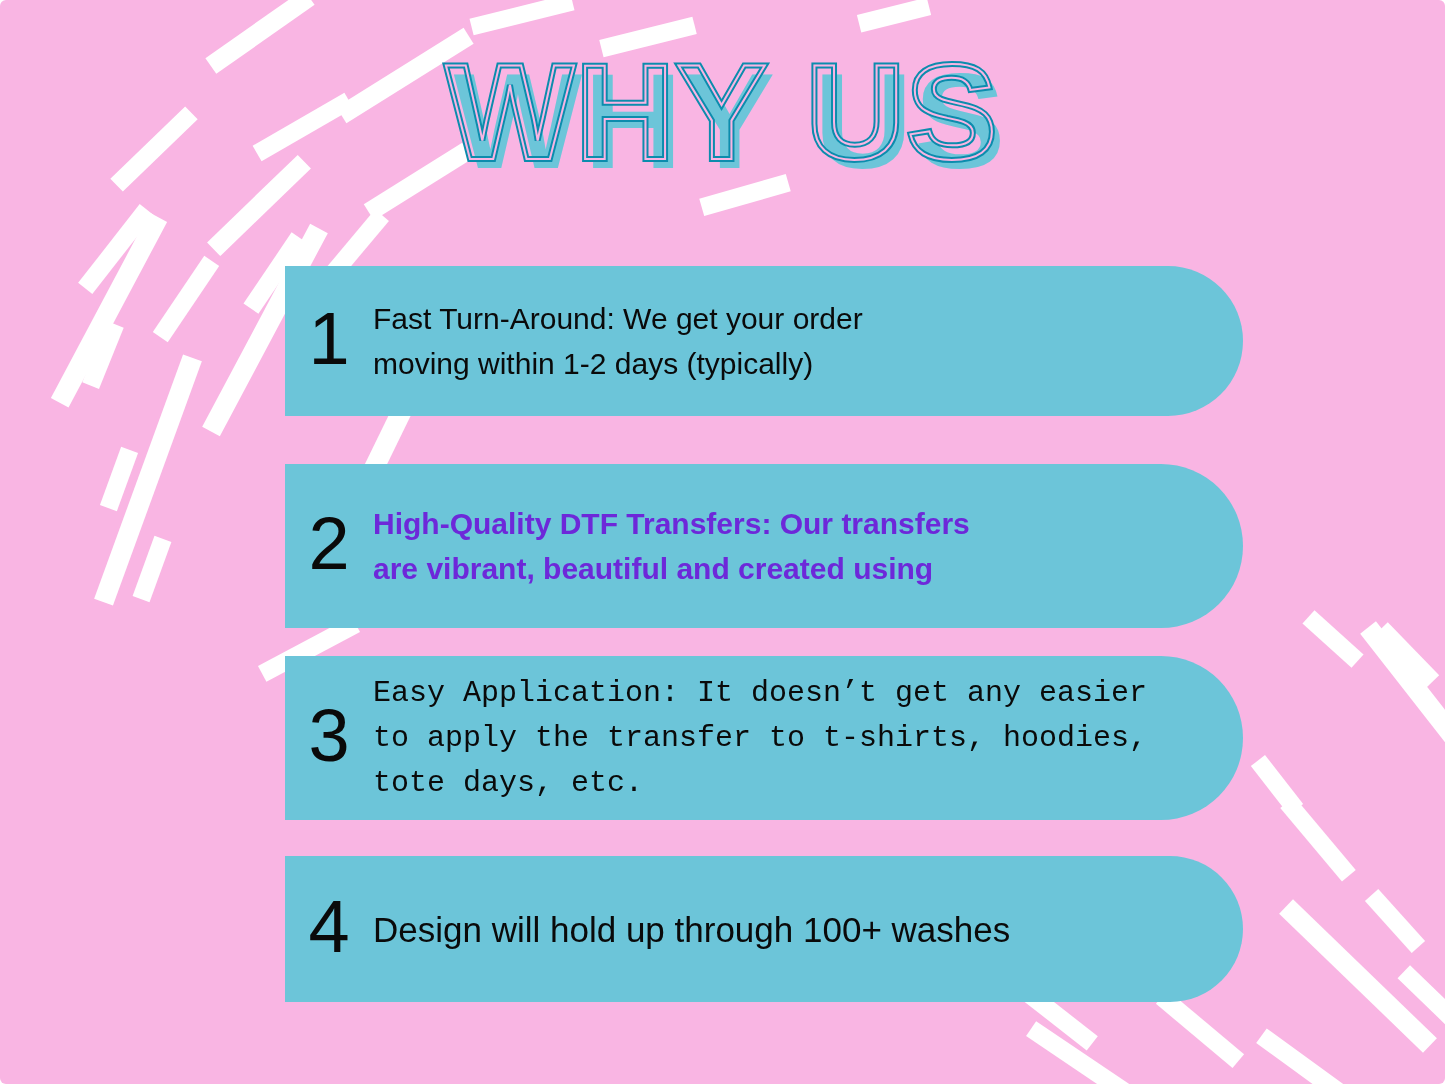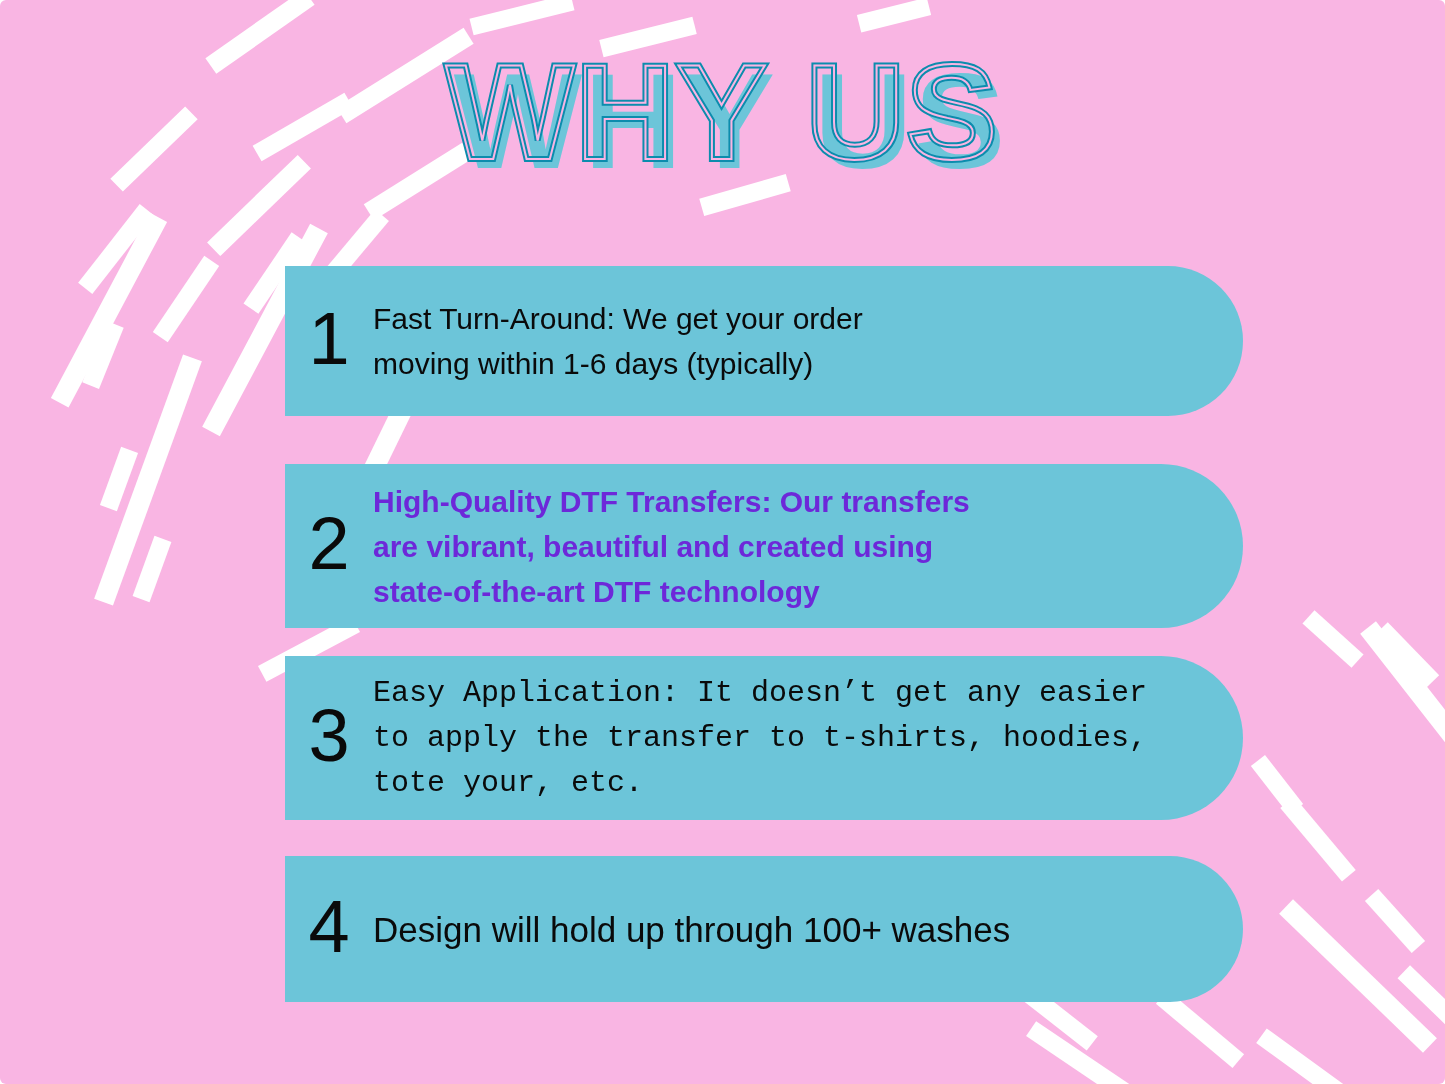--- a/index.html
+++ b/index.html
@@ -148,39 +148,38 @@
   <div id="title-wrap">
     <div class="title-layer" id="title-shadow" style="color: rgb(108, 197, 217);">WHY US</div>
     <div class="title-layer" id="title-main" style="-webkit-text-stroke-color: rgb(12, 140, 173);">WHY US</div>
     <div class="title-layer" id="title-inline" style="-webkit-text-stroke-color: rgb(249, 181, 227);">WHY US</div>
   </div>
 
   <div class="card" id="card-1" style="background: rgb(108, 197, 217);">
     <div class="num" style="color: rgb(10, 10, 10);">1</div>
     <div class="body" style="color: rgb(10, 10, 10);">
       <div>Fast Turn-Around: We get your order</div>
-      <div>moving within 1-6 days (typically)</div>
+      <div>moving within 1-2 days (typically)</div>
     </div>
   </div>
 
   <div class="card" id="card-2" style="background: rgb(108, 197, 217);">
     <div class="num" style="color: rgb(10, 10, 10);">2</div>
     <div class="body" style="color: #6d28d9; font-weight: bold;">
       <div>High-Quality DTF Transfers: Our transfers</div>
       <div>are vibrant, beautiful and created using</div>
-      <div>state-of-the-art DTF technology</div>
     </div>
   </div>
 
   <div class="card" id="card-3" style="background: rgb(108, 197, 217);">
     <div class="num" style="color: rgb(10, 10, 10);">3</div>
     <div class="body" style="color: rgb(10, 10, 10); font-family: Liberation Mono, monospace;">
       <div>Easy Application: It doesn’t get any easier</div>
       <div>to apply the transfer to t-shirts, hoodies,</div>
-      <div>tote your, etc.</div>
+      <div>tote days, etc.</div>
     </div>
   </div>
 
   <div class="card" id="card-4" style="background: rgb(108, 197, 217);">
     <div class="num" style="color: rgb(10, 10, 10);">4</div>
     <div class="body" style="color: rgb(10, 10, 10);">
       <div>Design will hold up through 100+ washes</div>
     </div>
   </div>
 

